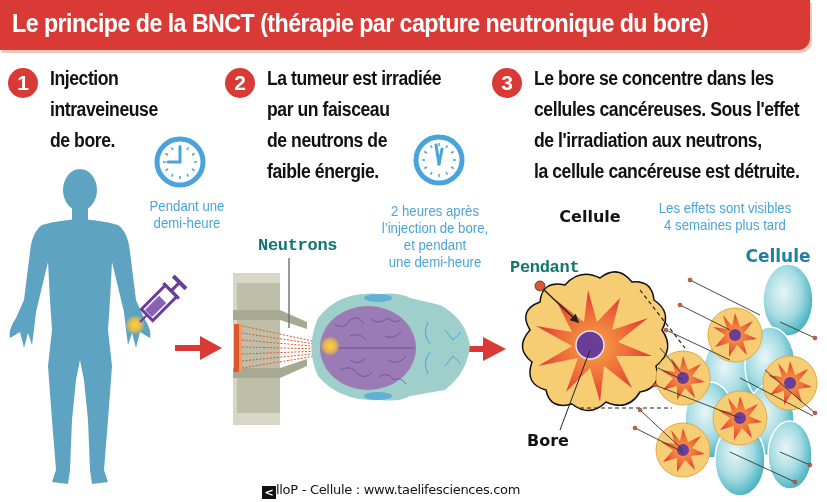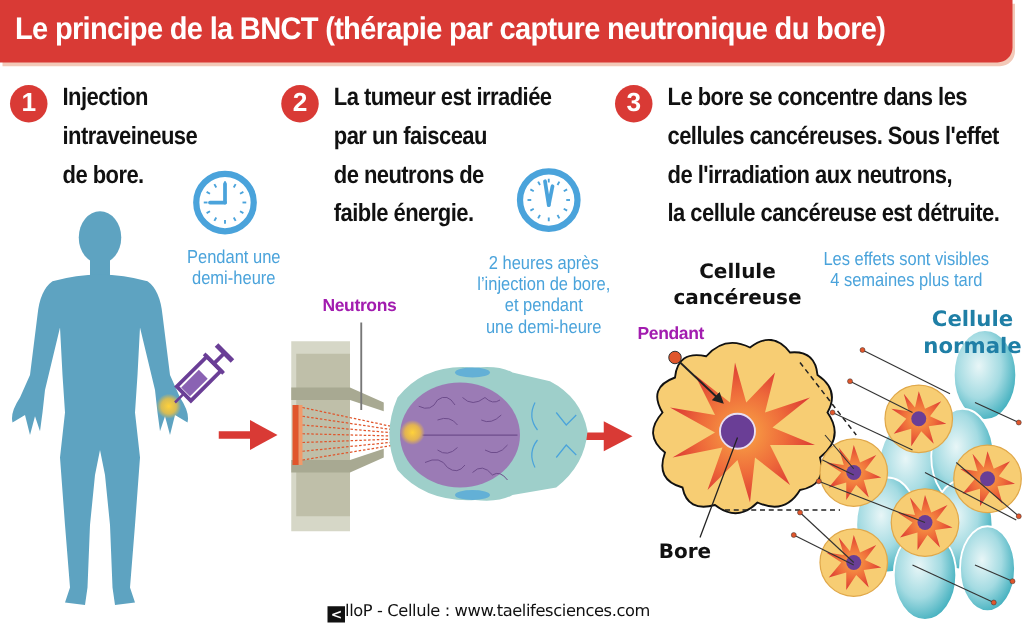--- a/index.html
+++ b/index.html
@@ -33,22 +33,22 @@
   .step-text div { white-space: nowrap; }
 
   .blue-note {
     position: absolute; color: #4aa3db; font-size: 15px; line-height: 17px;
     text-align: center; font-family: "Liberation Sans", sans-serif;
     transform: scaleX(0.88); white-space: nowrap;
   }
   .blue-note div { white-space: nowrap; }
 
   .label-orange {
-    position: absolute; color: #a21caf; font-weight: bold; font-size: 14px;
-    font-family: Liberation Sans, sans-serif; letter-spacing: -0.3px;
+    position: absolute; color: #0f766e; font-weight: bold; font-size: 17px;
+    font-family: Liberation Mono, monospace; letter-spacing: -0.3px;
   }
   .label-black {
     position: absolute; color: #111; font-weight: bold; font-size: 16px;
     font-family: "DejaVu Sans", sans-serif; text-align: center; line-height: 21px;
   }
   .label-teal {
     position: absolute; color: #1f7fa6; font-weight: bold; font-size: 17px;
     font-family: "DejaVu Sans", sans-serif; text-align: center; line-height: 21px;
   }
 
@@ -320,23 +320,21 @@
       <circle cx="795" cy="482" r="2"></circle>
         <circle cx="810" cy="465" r="2"></circle>
     </g>
   </g>
 </svg>
 
 <div class="label-orange" style="left:258px; top:236px;">Neutrons</div>
 <div class="label-orange" style="left:510px; top:258px;">Pendant</div>
 <div class="label-black" style="left:530px; top:206px; width:120px;">
   <div>Cellule</div>
-  <div>cancéreuse</div>
 </div>
 <div class="label-teal" style="left:733px; top:246px; width:90px;">
   <div>Cellule</div>
-  <div>normale</div>
 </div>
 <div class="label-black" style="left:527px; top:430px;text-align:center;">Bore</div>
 
 <div class="footer">
   <span class="logo-box">&lt;</span><span class="logo-text">lloP</span><span> - Cellule : www.taelifesciences.com</span>
 </div>
 
 </body></html>

